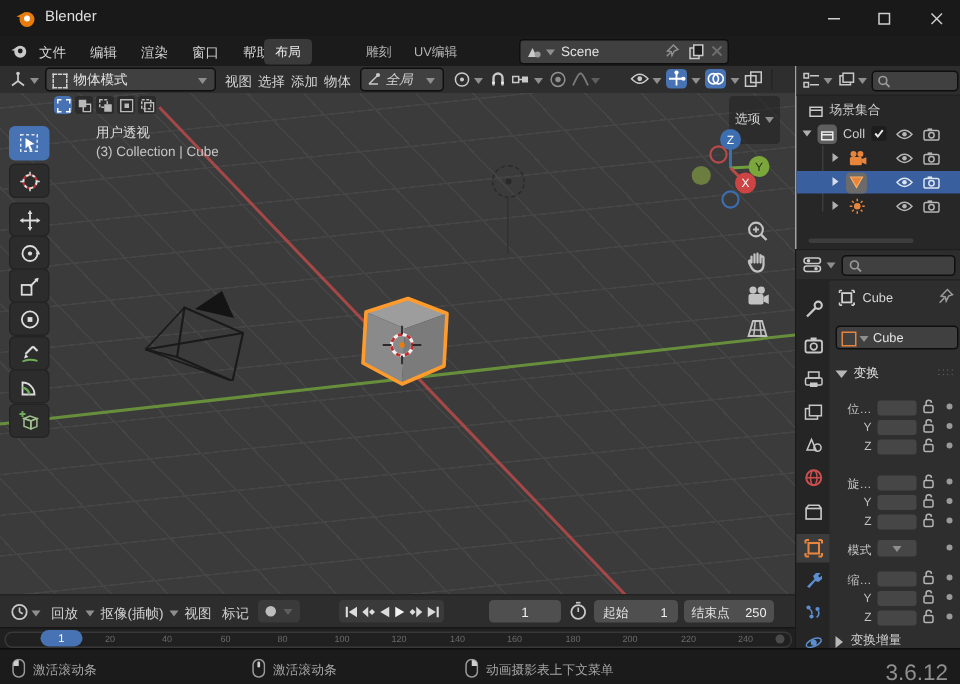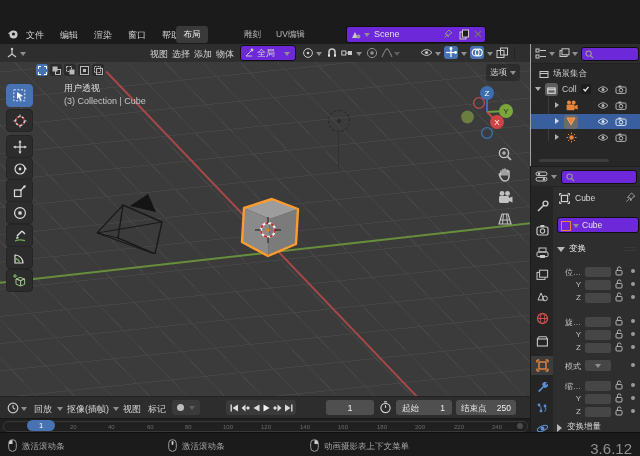--- a/index.html
+++ b/index.html
@@ -4,38 +4,64 @@
 <style>
   html,body{margin:0;padding:0;background:#111;}
   #app{position:relative;width:640px;height:456px;background:#1b1b1b;overflow:hidden;
        font-family:"Liberation Sans","DejaVu Sans",sans-serif;color:#d2d2d2;
        -webkit-font-smoothing:antialiased;}
   .abs{position:absolute;}
   .txt9{font-size:9px;color:#d2d2d2;white-space:nowrap;}
   .txt85{font-size:8.5px;color:#cdcdcd;white-space:nowrap;}
   .caret{display:inline-block;width:0;height:0;border-left:3px solid transparent;border-right:3px solid transparent;border-top:4px solid #8f8f8f;vertical-align:middle;}
   .caret.dim{border-top-color:#5e5e5e;}
-  .field{background:#6d28d9;border-radius:3px;border:1px solid #0f0f0f;}
+  .field{background:#404040;border-radius:3px;border:1px solid #0f0f0f;}
   .greybtn{background:#4f4f4f;border-radius:3px;}
   .chipblue{background:#4772b3;border-radius:3px;}
   .toolbtn{position:absolute;left:6px;width:25px;height:21px;background:#2c2c2c;border-radius:4px;border:1px solid #242424;display:flex;align-items:center;justify-content:center;}
   .toolbtn.active{background:#4772b3;border-color:#4772b3;}
   .menulbl{display:inline-block;}
   svg{display:block;}
   .ol-row{position:absolute;left:530px;width:110px;height:15px;display:flex;align-items:center;}
   .prop-lbl{position:absolute;width:26px;text-align:right;font-size:8px;color:#c4c4c4;white-space:nowrap;}
   .prop-field{position:absolute;left:584px;width:26px;height:10px;background:#464646;border-radius:2px;}
   .lockico{position:absolute;left:614px;}
   .animdot{position:absolute;left:630px;width:4px;height:4px;border-radius:50%;background:#9a9a9a;}
 </style>
 </head>
 <body>
 
 <div id="app">
 
+  <div class="abs" style="left:0;top:0;width:640px;height:24px;background:#191919;">
+    <span class="abs" style="left:10px;top:5px;">
+      <svg width="14" height="14" viewBox="0 0 14 14">
+          <circle cx="8" cy="8" r="5" fill="#e87d0d"></circle>
+          <circle cx="8" cy="7.4" r="2" fill="#fff"></circle>
+          <path d="M1 6 L7 3 L5 7 Z" fill="#e87d0d"></path>
+        </svg>
+    </span>
+    <span class="abs" style="left:30px;top:6px;font-size:10px;color:#dedede;">Blender</span>
+    <span class="abs" style="left:541px;top:0;width:30px;height:24px;display:flex;align-items:center;justify-content:center;">
+      <svg width="10" height="10" viewBox="0 0 10 10">
+          <line x1="1" y1="5.5" x2="9" y2="5.5" stroke="#cfcfcf" stroke-width="1"></line>
+        </svg>
+    </span>
+    <span class="abs" style="left:574px;top:0;width:30px;height:24px;display:flex;align-items:center;justify-content:center;">
+      <svg width="9" height="9" viewBox="0 0 9 9">
+          <rect x="1" y="1" width="7" height="7" fill="none" stroke="#cfcfcf" stroke-width="1"></rect>
+        </svg>
+    </span>
+    <span class="abs" style="left:608px;top:0;width:32px;height:24px;display:flex;align-items:center;justify-content:center;">
+      <svg width="9" height="9" viewBox="0 0 9 9">
+          <line x1="1" y1="1" x2="8" y2="8" stroke="#cfcfcf" stroke-width="1"></line>
+          <line x1="8" y1="1" x2="1" y2="8" stroke="#cfcfcf" stroke-width="1"></line>
+        </svg>
+    </span>
+  </div>
 
   <div class="abs" style="left:0;top:24px;width:640px;height:20px;background:#1b1b1b;border-bottom:1px solid #101010;">
     <span class="abs" style="left:7px;top:4px;">
       <svg width="12" height="12" viewBox="0 0 12 12">
           <circle cx="6.5" cy="6.5" r="4" fill="#c9c9c9"></circle>
           <circle cx="6.5" cy="6" r="1.6" fill="#1b1b1b"></circle>
           <path d="M0.5 5.5 L5.5 2.8 L4 6 Z" fill="#c9c9c9"></path>
         </svg>
     </span>
     <span class="abs txt9 menulbl" style="left:26px;top:5px;">文件</span>
@@ -84,34 +110,39 @@
   <div class="abs" style="left:0;top:44px;width:530px;height:18px;background:#2e2e2e;border-bottom:1px solid #232323;">
     <span class="abs" style="left:6px;top:3px;">
       <svg width="12" height="12" viewBox="0 0 12 12">
           <line x1="6" y1="2" x2="6" y2="7" stroke="#c9c9c9" stroke-width="1.2"></line>
           <line x1="6" y1="7" x2="2" y2="10" stroke="#c9c9c9" stroke-width="1.2"></line>
           <line x1="6" y1="7" x2="10" y2="10" stroke="#c9c9c9" stroke-width="1.2"></line>
           <circle cx="6" cy="2" r="1.2" fill="#c9c9c9"></circle>
         </svg>
     </span>
     <span class="caret abs" style="left:20px;top:8px;"></span>
+    <span class="abs field" style="left:30px;top:1px;width:112px;height:14px;">
+      <span class="abs" style="left:4px;top:3px;width:8px;height:8px;border:1px dashed #d0d0d0;"></span>
+      <span class="abs txt9" style="left:18px;top:1px;color:#e2e2e2;">物体模式</span>
+      <span class="caret abs" style="left:101px;top:6px;"></span>
+    </span>
     <span class="abs txt9" style="left:150px;top:4px;">视图</span>
     <span class="abs txt9" style="left:172px;top:4px;">选择</span>
     <span class="abs txt9" style="left:194px;top:4px;">添加</span>
     <span class="abs txt9" style="left:216px;top:4px;">物体</span>
 
     <span class="abs field" style="left:240px;top:1px;width:54px;height:14px;">
       <span class="abs" style="left:3px;top:2px;">
         <svg width="10" height="10" viewBox="0 0 10 10">
             <line x1="2" y1="8" x2="8" y2="2" stroke="#c9c9c9" stroke-width="1"></line>
             <line x1="2" y1="8" x2="8" y2="8" stroke="#c9c9c9" stroke-width="1"></line>
             <circle cx="8" cy="2" r="1.4" fill="#c9c9c9"></circle>
           </svg>
       </span>
-      <span class="abs txt9" style="left:16px;top:1px;">全局</span>
+      <span class="abs txt9" style="left:16px;top:1px;font-style:italic;">全局</span>
       <span class="caret abs" style="left:43px;top:6px;"></span>
     </span>
 
     <span class="abs" style="left:302px;top:3px;">
       <svg width="12" height="12" viewBox="0 0 12 12">
           <circle cx="6" cy="6" r="4.4" fill="none" stroke="#c9c9c9" stroke-width="1"></circle>
           <circle cx="6" cy="6" r="1.3" fill="#c9c9c9"></circle>
         </svg>
     </span>
     <span class="caret abs" style="left:316px;top:8px;"></span>
@@ -248,21 +279,21 @@
     <span class="abs" style="left:92px;top:2px;width:12px;height:12px;background:#2b2b2b;border-radius:2px;display:flex;align-items:center;justify-content:center;">
       <svg width="9" height="9" viewBox="0 0 9 9">
           <rect x="0.5" y="0.5" width="6" height="6" fill="none" stroke="#b9b9b9" stroke-dasharray="2 1"></rect>
           <rect x="2.5" y="2.5" width="6" height="6" fill="none" stroke="#b9b9b9"></rect>
         </svg>
     </span>
 
     <div class="abs" style="left:64px;top:20px;font-size:9px;color:#dcdcdc;">用户透视</div>
     <div class="abs" style="left:64px;top:34px;font-size:9px;color:#c6c6c6;">(3) Collection | Cube</div>
 
-    <span class="abs" style="left:486px;top:2px;height:17px;padding:0 4px;background:rgba(32,32,32,.55);border-radius:3px;display:flex;align-items:center;gap:3px;">
+    <span class="abs" style="left:486px;top:2px;height:32px;padding:0 4px;background:rgba(32,32,32,.55);border-radius:3px;display:flex;align-items:center;gap:3px;">
       <span style="font-size:8.5px;color:#d5d5d5;">选项</span>
         <span class="caret"></span>
     </span>
 
     <span class="abs" style="left:460px;top:22px;">
       <svg width="56" height="56" viewBox="0 0 56 56">
         <line x1="27" y1="28" x2="27" y2="9" stroke="#3d6eb0" stroke-width="2"></line>
         <line x1="27" y1="28" x2="46" y2="27" stroke="#6f9e3c" stroke-width="2"></line>
         <line x1="27" y1="28" x2="37" y2="38" stroke="#b84a4a" stroke-width="2"></line>
         <circle cx="27" cy="9" r="7" fill="#3d6eb0"></circle>

